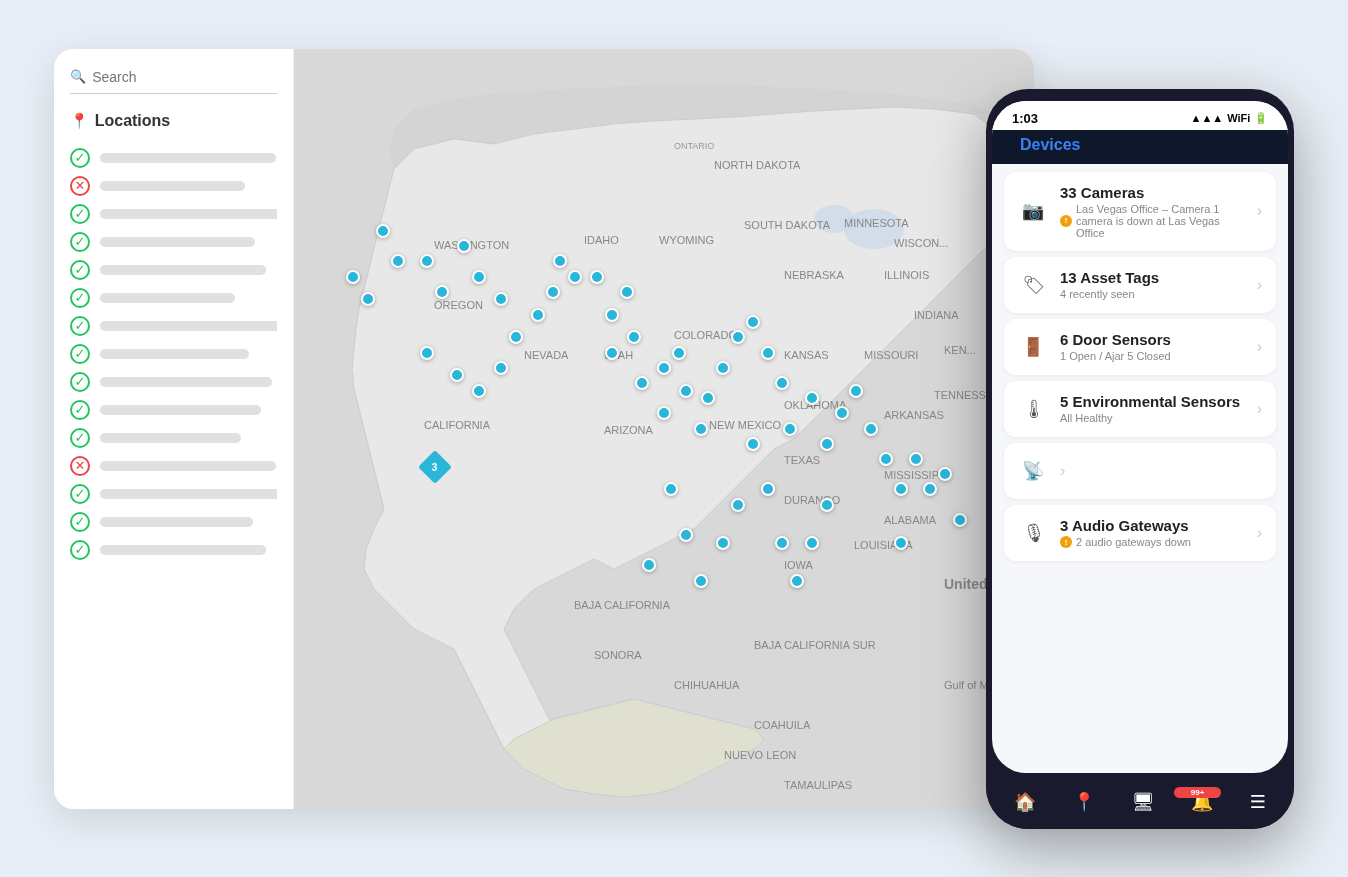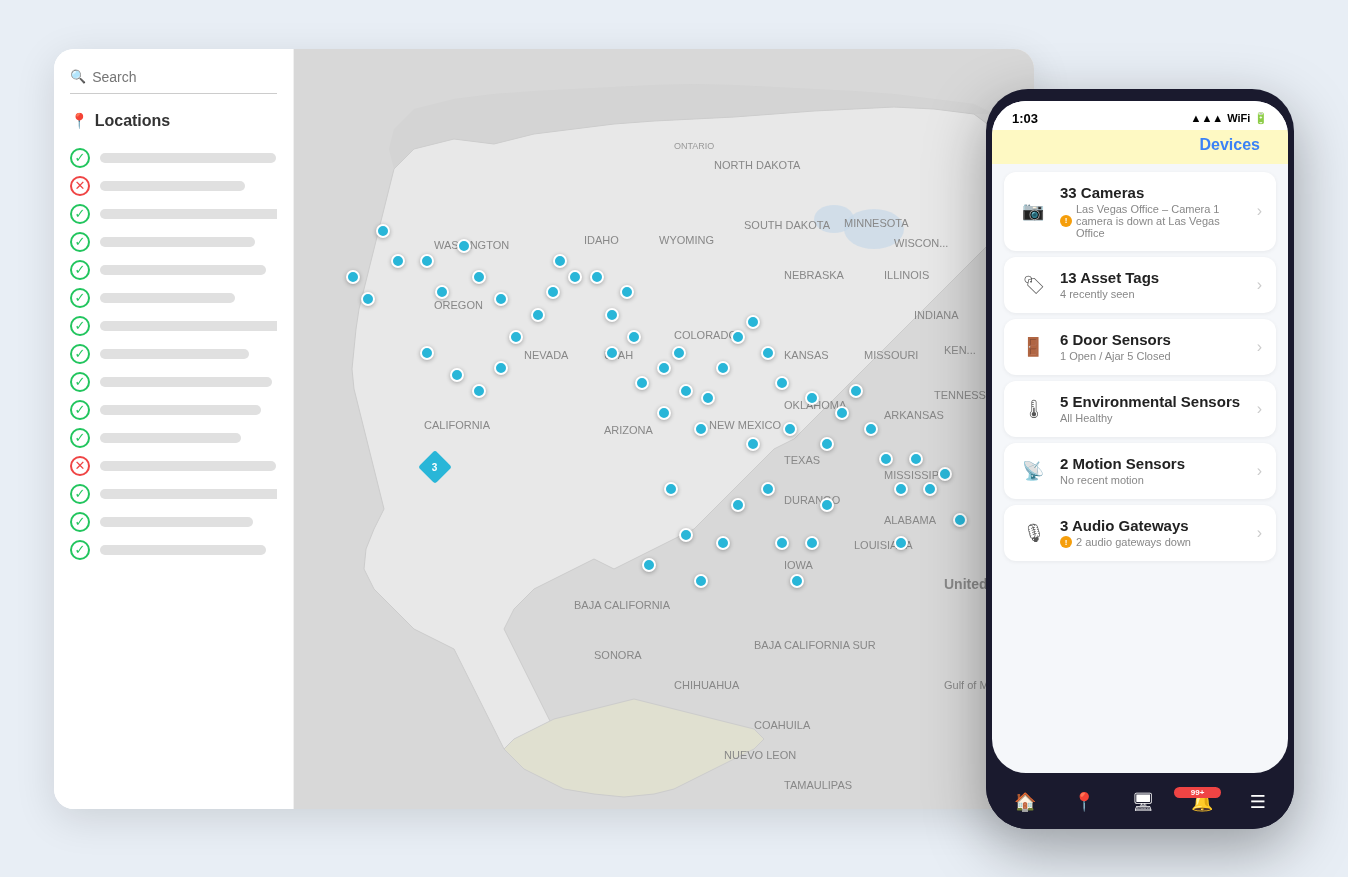--- a/index.html
+++ b/index.html
@@ -184,23 +184,23 @@
     }
 
     .phone-status-right {
       display: flex;
       gap: 4px;
       align-items: center;
       font-size: 11px;
     }
 
     .phone-title-bar {
-      background: #fef9c3;
+      background: #0f172a;
       padding: 6px 28px 10px;
-      text-align: right;
+      text-align: left;
     }
     .phone-title-bar span {
       font-size: 16px;
       font-weight: 600;
       color: #3b82f6;
     }
 
     .phone-content {
       flex: 1;
       overflow-y: auto;
@@ -578,26 +578,20 @@
             <div class="device-info">
               <div class="device-name">5 Environmental Sensors</div>
               <div class="device-sub">
                 <span>All Healthy</span>
               </div>
             </div>
             <div class="chevron">›</div>
           </div>
           <div class="device-card">
             <div class="device-icon-wrap">📡</div>
-            <div class="device-info">
-              <div class="device-name">2 Motion Sensors</div>
-              <div class="device-sub">
-                <span>No recent motion</span>
-              </div>
-            </div>
             <div class="chevron">›</div>
           </div>
           <div class="device-card">
             <div class="device-icon-wrap">🎙</div>
             <div class="device-info">
               <div class="device-name">3 Audio Gateways</div>
               <div class="device-sub">
                 <span class="warn-dot">!</span>
                 <span>2 audio gateways down</span>
               </div>

